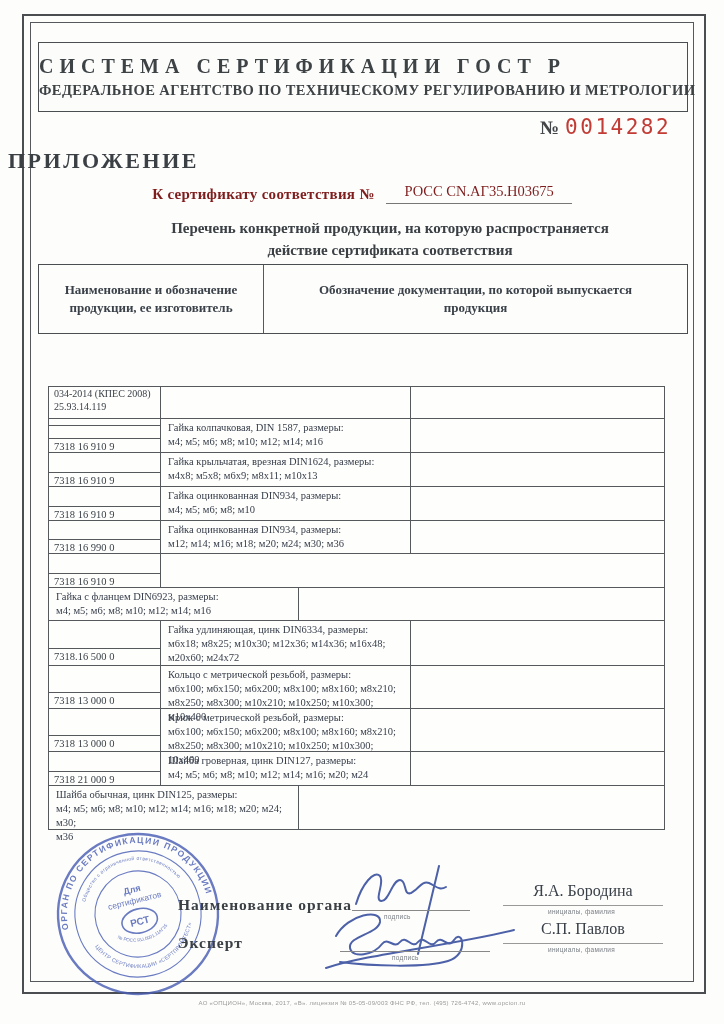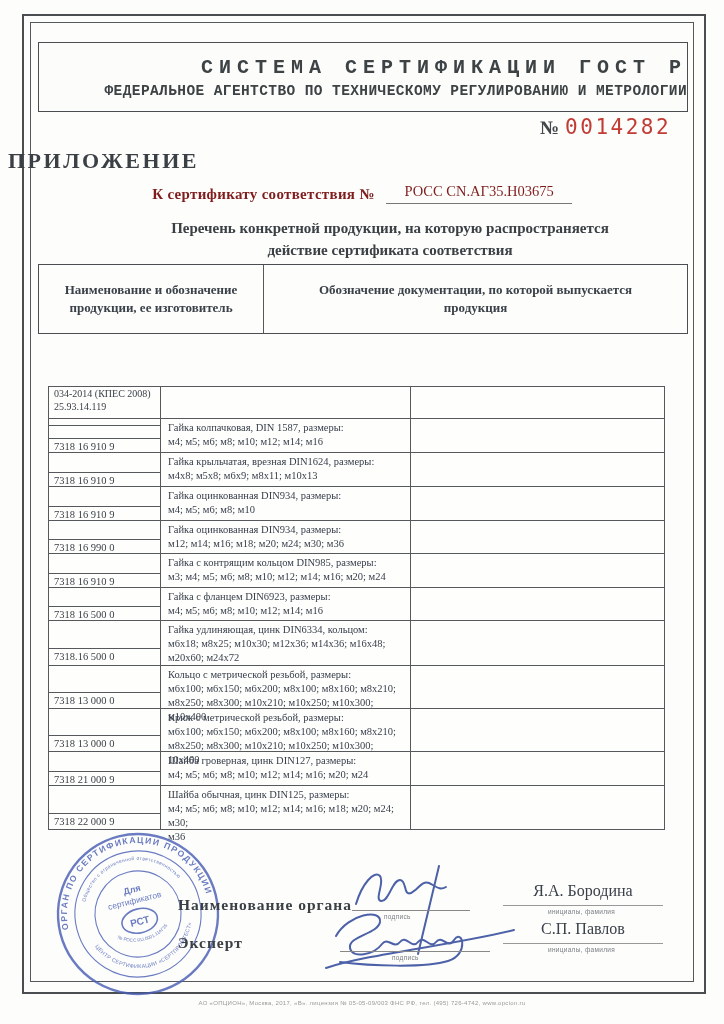--- a/index.html
+++ b/index.html
@@ -2,21 +2,21 @@
 <html><head>
 <meta charset="utf-8">
 <style>
   html,body{margin:0;padding:0;background:#fff;}
   .page{position:relative;width:724px;height:1024px;background:#fdfdfc;overflow:hidden;
         font-family:"Liberation Serif", serif;color:#3a4148;}
   .frame-outer{position:absolute;left:22px;top:14px;width:680px;height:976px;border:2px solid #4a4e50;}
   .frame-inner{position:absolute;left:30px;top:22px;width:662px;height:958px;border:1px solid #55595b;}
 
   .header-box{position:absolute;left:38px;top:42px;width:648px;height:68px;border:1.5px solid #4a4e50;
-              display:flex;flex-direction:column;justify-content:center;align-items:flex-end;background:#fcfcfb;font-family:Liberation Mono, monospace;}
+              display:flex;flex-direction:column;justify-content:center;align-items:flex-start;background:#fcfcfb;}
   .sys-title{font-weight:bold;font-size:20px;letter-spacing:6px;color:#3d4245;white-space:nowrap;}
   .agency-title{font-weight:bold;font-size:14.5px;letter-spacing:.4px;color:#3d4245;margin-top:4px;white-space:nowrap;}
 
   .form-number{position:absolute;left:540px;top:115px;display:flex;align-items:baseline;gap:6px;}
   .form-number .nosign{font-size:19px;font-weight:bold;color:#43474a;}
   .form-number .digits{font-family:"DejaVu Sans Mono", monospace;font-size:21px;letter-spacing:2.5px;color:#c23b34;}
 
   .appendix-title{position:absolute;left:8px;top:148px;width:100%;text-align:left;
                   font-size:22px;font-weight:bold;letter-spacing:2.5px;color:#3b4045;}
   .cert-line{position:absolute;left:0;top:186px;width:100%;text-align:center;font-size:15px;color:#7f1d1d;}
@@ -131,39 +131,33 @@
         </div>
         <div class="c2">Гайка оцинкованная DIN934, размеры:
 м12; м14; м16; м18; м20; м24; м30; м36</div>
         <div class="c3"></div>
       </div>
       <div class="trow" style="height: 34px;">
         <div class="c1">
           <div class="c1top"></div>
           <div class="c1bot">7318 16 910 9</div>
         </div>
-        <div class="c2">Гайка с контрящим кольцом DIN985, размеры:
-м3; м4; м5; м6; м8; м10; м12; м14; м16; м20; м24</div>
         <div class="c3"></div>
       </div>
       <div class="trow" style="height: 33px;">
-        <div class="c1">
-          <div class="c1top"></div>
-          <div class="c1bot">7318 16 500 0</div>
-        </div>
         <div class="c2">Гайка с фланцем DIN6923, размеры:
 м4; м5; м6; м8; м10; м12; м14; м16</div>
         <div class="c3"></div>
       </div>
       <div class="trow" style="height: 45px;">
         <div class="c1">
           <div class="c1top"></div>
           <div class="c1bot">7318.16 500 0</div>
         </div>
-        <div class="c2">Гайка удлиняющая, цинк DIN6334, кольцом:
+        <div class="c2">Гайка удлиняющая, цинк DIN6334, размеры:
 м6х18; м8х25; м10х30; м12х36; м14х36; м16х48;
 м20х60; м24х72</div>
         <div class="c3"></div>
       </div>
       <div class="trow" style="height: 43px;">
         <div class="c1">
           <div class="c1top"></div>
           <div class="c1bot">7318 13 000 0</div>
         </div>
         <div class="c2">Кольцо с метрической резьбой, размеры:
@@ -184,24 +178,20 @@
       <div class="trow" style="height: 34px;">
         <div class="c1">
           <div class="c1top"></div>
           <div class="c1bot">7318 21 000 9</div>
         </div>
         <div class="c2">Шайба гроверная, цинк DIN127, размеры:
 м4; м5; м6; м8; м10; м12; м14; м16; м20; м24</div>
         <div class="c3"></div>
       </div>
       <div class="trow" style="height: 43px;">
-        <div class="c1">
-          <div class="c1top"></div>
-          <div class="c1bot">7318 22 000 9</div>
-        </div>
         <div class="c2">Шайба обычная, цинк DIN125, размеры:
 м4; м5; м6; м8; м10; м12; м14; м16; м18; м20; м24; м30;
 м36</div>
         <div class="c3"></div>
       </div>
     </div>
 
   <div class="stamp-wrap">
     <svg width="172" height="172" viewBox="0 0 172 172">
       <defs>

